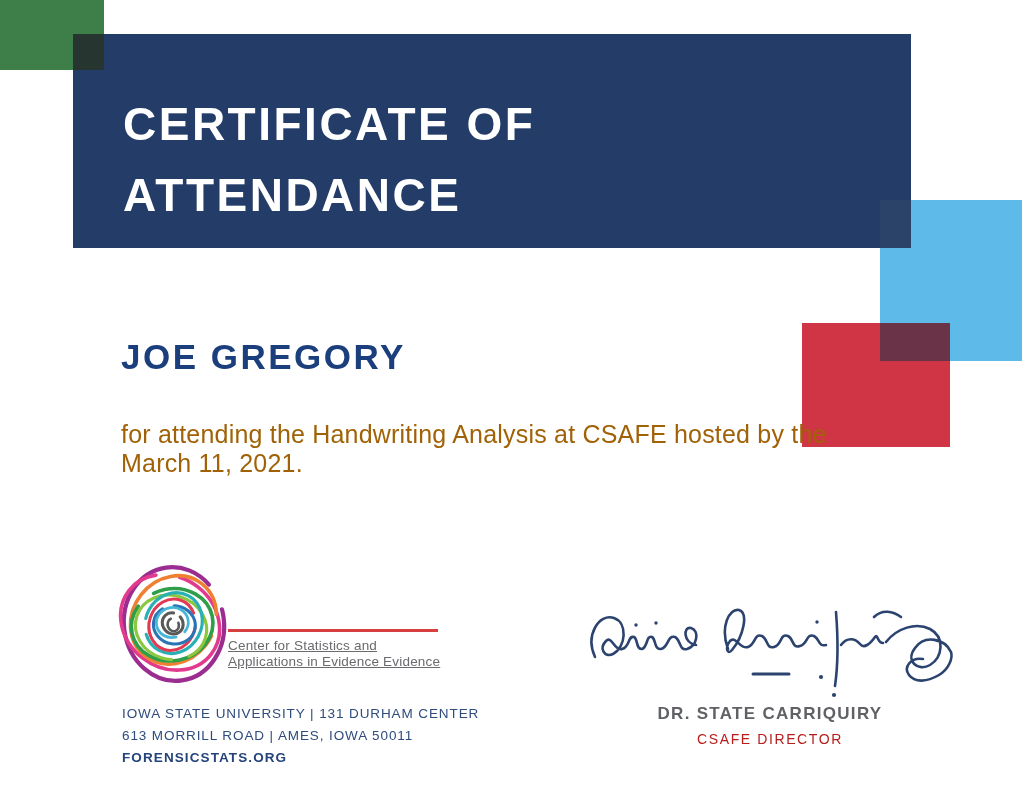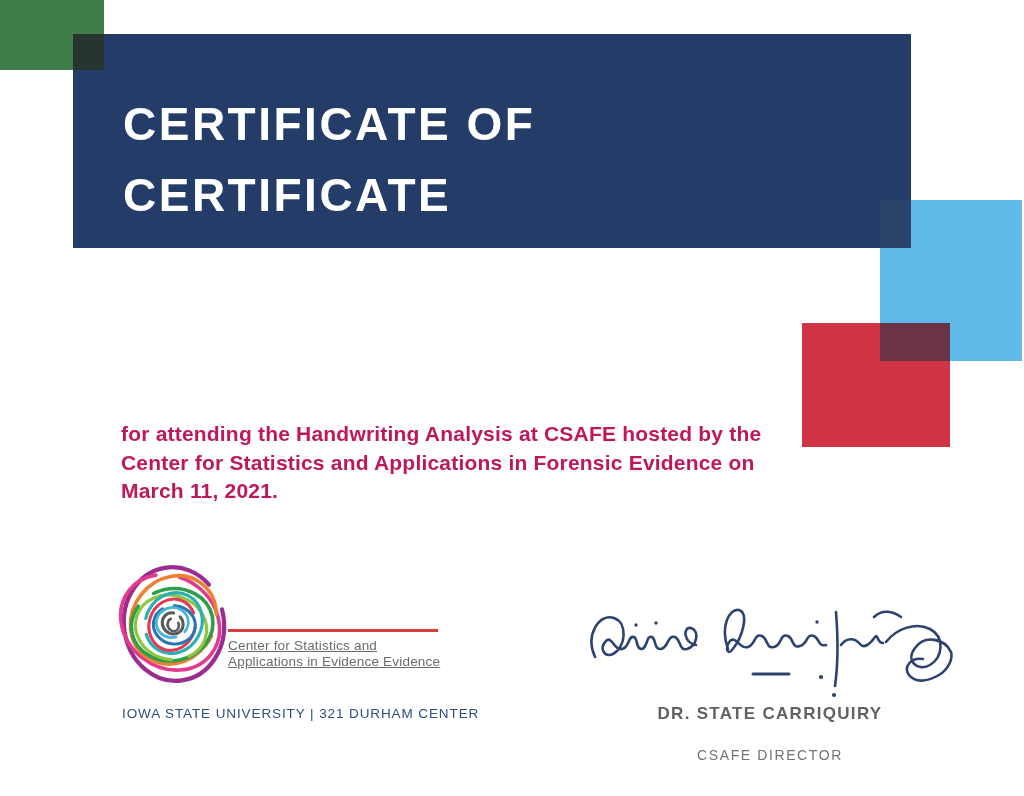--- a/index.html
+++ b/index.html
@@ -25,23 +25,22 @@
   .presented{
     left:121px;top:287px;color:#57595d;font-size:22px;letter-spacing:1.6px;white-space:nowrap;
   }
   
   .recipient{
     left:121px;top:337px;color:#1b3e7c;font-size:35px;font-weight:bold;
     letter-spacing:2.5px;white-space:nowrap;
   }
   
   .bodytext{
-    left:121px;top:420px;color:#be185d;font-size:21px;line-height:28.5px;
+    left:121px;top:420px;color:#a16207;font-size:25px;line-height:28.5px;
     letter-spacing:0.2px;
-    font-weight:bold;
   }
   .bodytext div{white-space:nowrap;}
   
   .spiral{left:116px;top:558px;width:118px;height:132px;}
   .wordmark{
     left:226px;top:573px;color:#8a8c8f;font-size:58px;font-weight:bold;
     letter-spacing:2px;line-height:1;white-space:nowrap;
   }
   .redline{left:228px;top:629px;width:210px;height:3px;background:#d84040;}
   .tagline{
@@ -51,45 +50,45 @@
   
   .address{
     left:122px;top:703px;color:#2e4c7d;font-size:13.5px;line-height:22px;
     letter-spacing:0.9px;white-space:nowrap;
   }
   .address .site{font-weight:bold;color:#24437a;letter-spacing:1.1px;}
   
   .sig-svg{left:583px;top:595px;width:374px;height:106px;}
   .signer{left:624px;top:704px;width:292px;text-align:center;}
   .signer .name{color:#5f6165;font-size:17px;font-weight:bold;letter-spacing:1.3px;white-space:nowrap;}
-  .signer .role{color:#737373;font-size:14px;letter-spacing:1.6px;margin-top:23px;white-space:nowrap;}
+  .signer .role{color:#b91c1c;font-size:14px;letter-spacing:1.6px;margin-top:7px;white-space:nowrap;}
 </style>
 </head>
 <body>
 
 <div id="canvas">
 
   <div class="abs sq-green"></div>
   <div class="abs banner"></div>
   <div class="abs ov-green-navy"></div>
   <div class="abs sq-blue"></div>
   <div class="abs ov-navy-blue"></div>
   <div class="abs sq-red"></div>
   <div class="abs ov-blue-red"></div>
 
   <div class="abs title">
     <div>CERTIFICATE OF</div>
-    <div>CERTIFICATE</div>
+    <div>ATTENDANCE</div>
   </div>
 
 
+  <div class="abs recipient">JOE GREGORY</div>
 
   <div class="abs bodytext">
     <div>for attending the Handwriting Analysis at CSAFE hosted by the</div>
-    <div>Center for Statistics and Applications in Forensic Evidence on</div>
     <div>March 11, 2021.</div>
   </div>
 
   <svg class="abs spiral" viewBox="0 0 118 132">
     <g fill="none" stroke-linecap="round" transform="rotate(-22 58 66)">
       <ellipse cx="58" cy="66" rx="50" ry="57" stroke="#9b2d90" stroke-width="4.2" stroke-dasharray="300 28" transform="rotate(14 58 66)"></ellipse>
       <ellipse cx="55" cy="63" rx="45" ry="52" stroke="#e23a8c" stroke-width="3.6" stroke-dasharray="260 24" transform="rotate(-30 55 63)"></ellipse>
       <ellipse cx="59" cy="62" rx="41" ry="46" stroke="#ef8032" stroke-width="3.6" stroke-dasharray="240 22" transform="rotate(60 59 62)"></ellipse>
       <ellipse cx="56" cy="66" rx="36" ry="41" stroke="#2f9e48" stroke-width="3.6" stroke-dasharray="210 20" transform="rotate(-80 56 66)"></ellipse>
       <ellipse cx="54" cy="68" rx="32" ry="36" stroke="#8dc63f" stroke-width="3.2" stroke-dasharray="185 18" transform="rotate(130 54 68)"></ellipse>
@@ -101,21 +100,23 @@
       <path d="M57 60 a5.5 6.5 0 1 0 5.5 6.5" stroke="#58595b" stroke-width="2.6"></path>
     </g>
   </svg>
   <div class="abs redline"></div>
   <div class="abs tagline">
     <div>Center for Statistics and</div>
     <div>Applications in Evidence Evidence</div>
   </div>
 
   <div class="abs address">
-    <div>IOWA STATE UNIVERSITY  |  321 DURHAM CENTER</div>
+    <div>IOWA STATE UNIVERSITY  |  131 DURHAM CENTER</div>
+    <div>613 MORRILL ROAD  |  AMES, IOWA 50011</div>
+    <div class="site">FORENSICSTATS.ORG</div>
   </div>
 
   <svg class="abs sig-svg" viewBox="0 0 374 106">
     <g fill="none" stroke="#2b436e" stroke-width="2.6" stroke-linecap="round" stroke-linejoin="round">
 
       <path d="M12 62 C 2 40 16 18 31 23 C 45 28 43 52 30 59 C 21 63 16 53 23 46
                C 29 40 31 56 39 54 C 47 52 45 40 51 42 C 55 44 53 55 59 54
                C 65 52 63 40 69 42 C 73 44 71 55 78 54 C 86 52 84 40 92 42
                C 98 45 96 56 104 54 C 114 51 117 36 108 33 C 100 31 100 48 113 50"></path>
       <circle cx="53" cy="30" r="1.7" fill="#2b436e" stroke="none"></circle>

